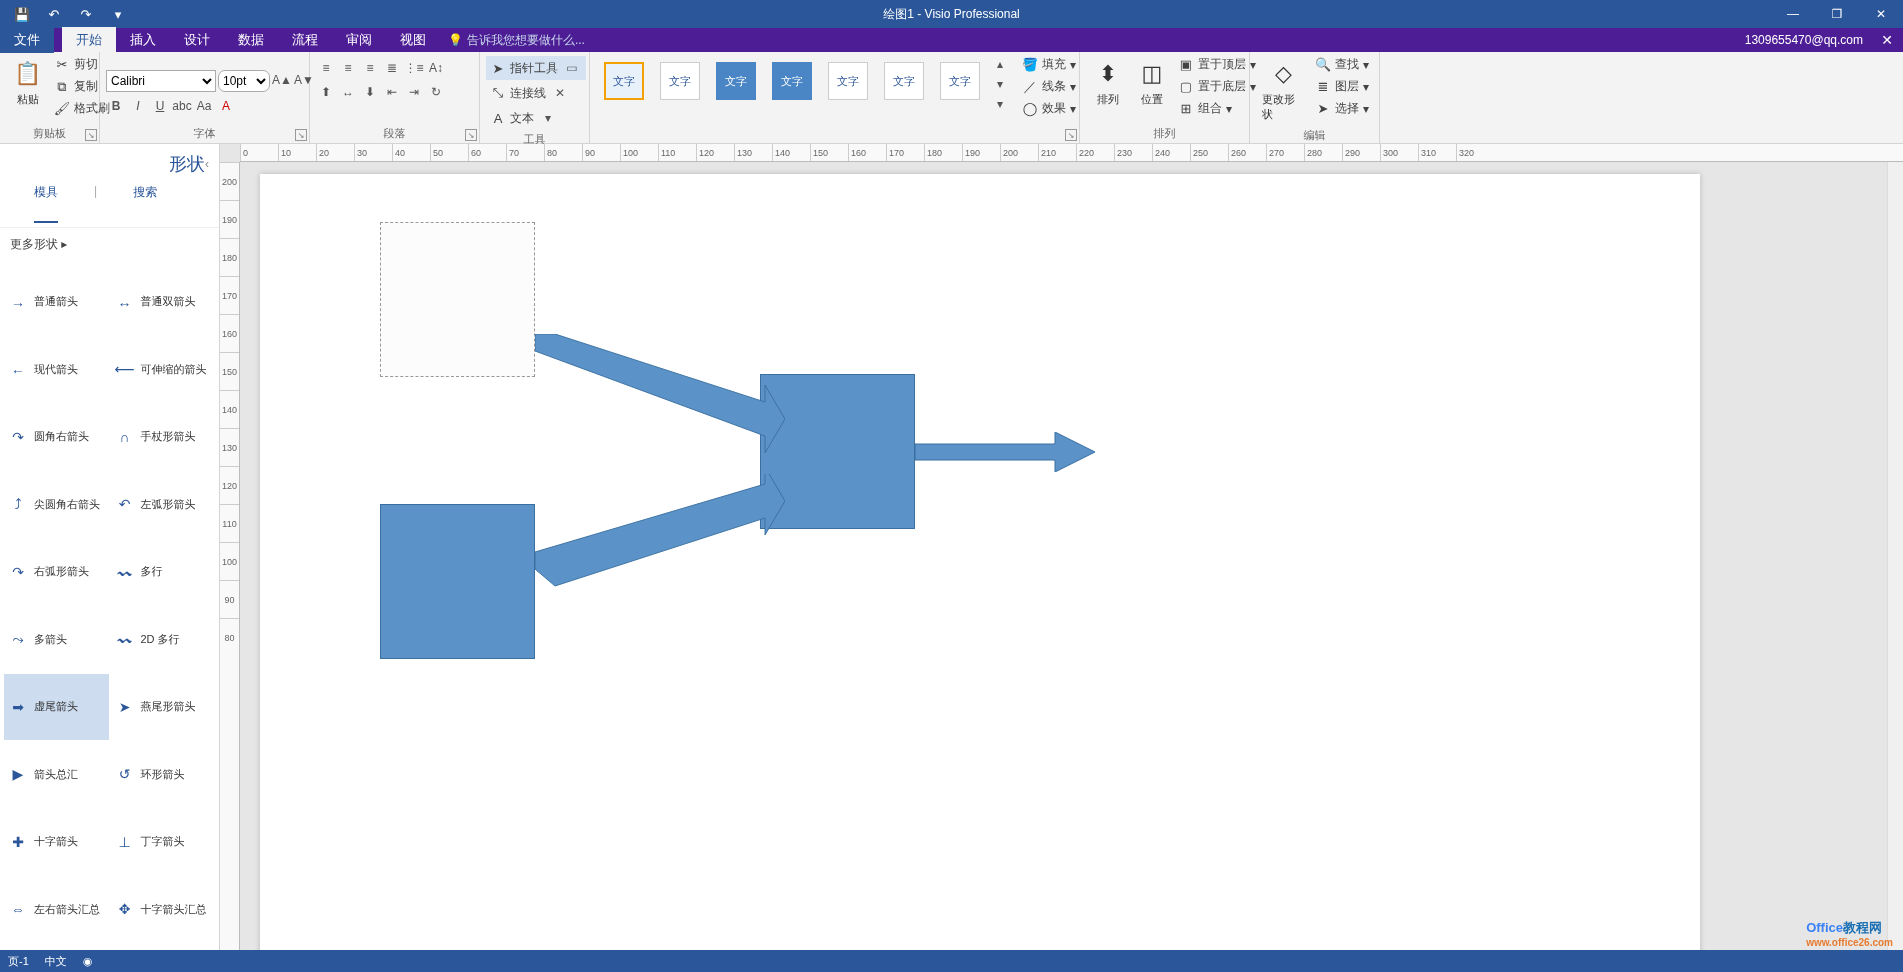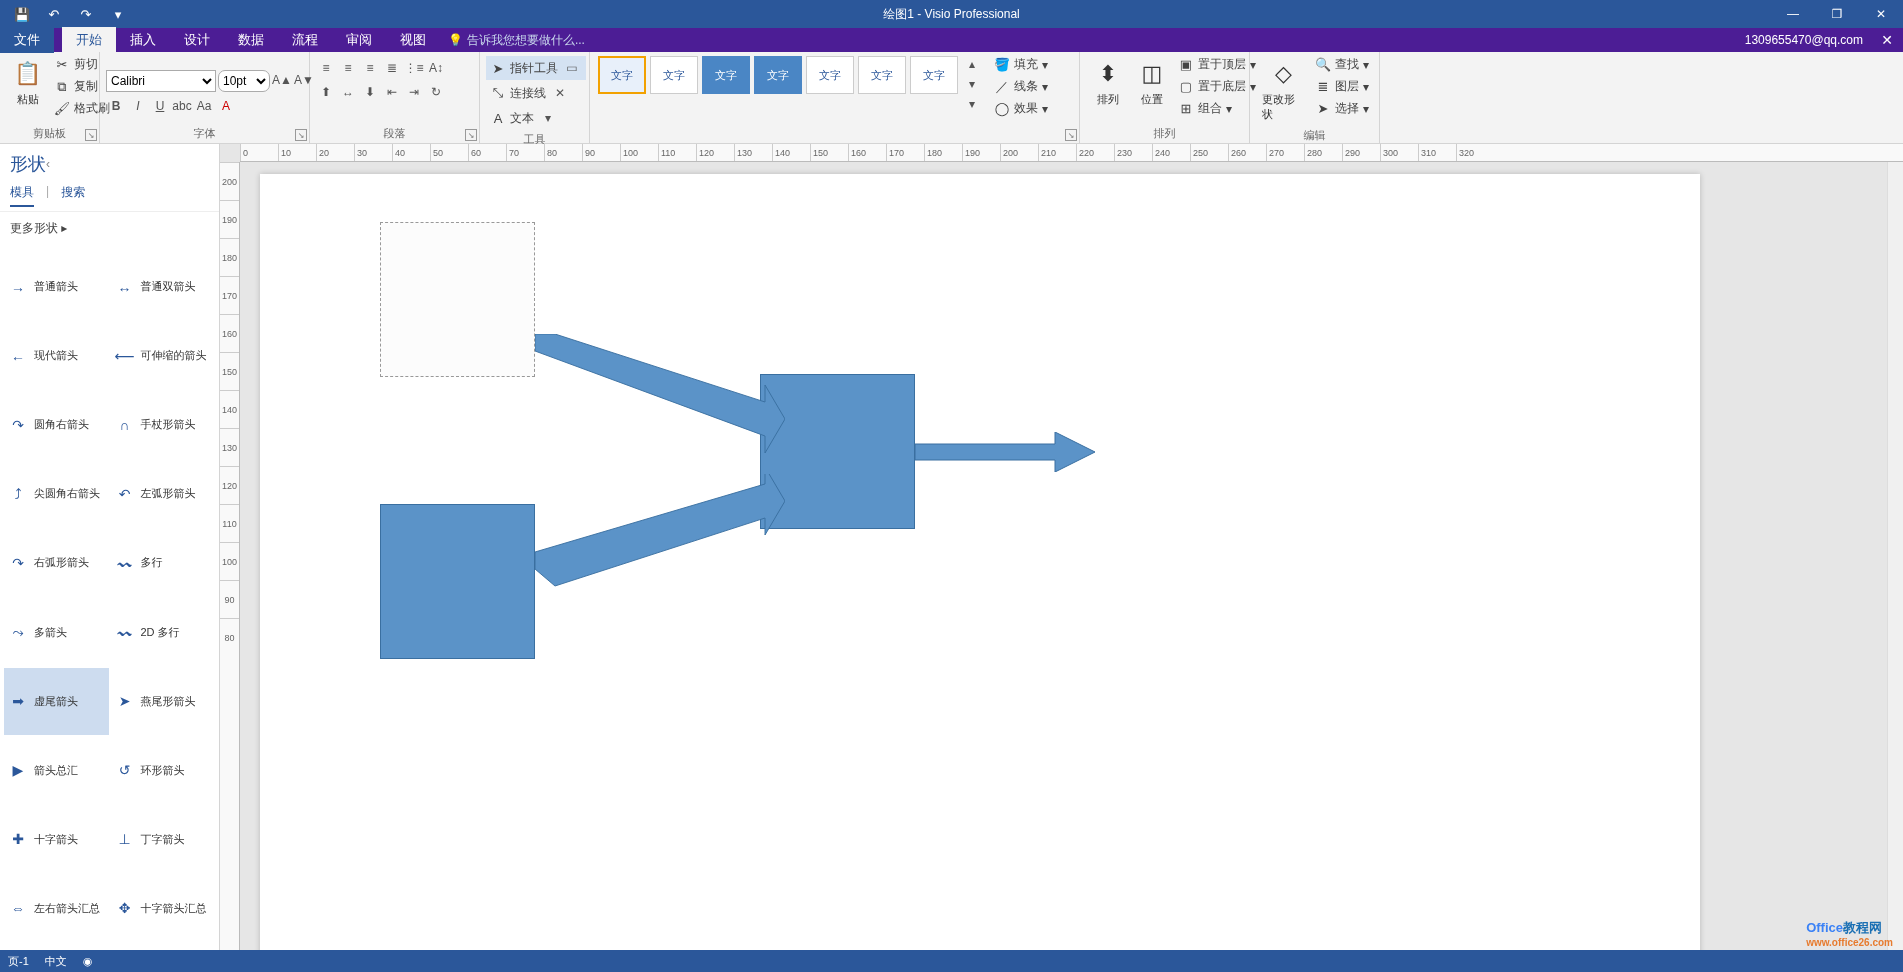--- a/index.html
+++ b/index.html
@@ -26,31 +26,31 @@
 .ribbon { height:92px; background:#f3f3f3; border-bottom:1px solid #d4d4d4; display:flex; }
 .group { border-right:1px solid #d4d4d4; padding:2px 6px 0 6px; display:flex; flex-direction:column; position:relative; }
 .group-label { text-align:center; font-size:11px; color:#666; padding:2px 0; }
 .group-body { flex:1; display:flex; align-items:flex-start; }
 .rbtn { display:flex; align-items:center; gap:4px; padding:2px 4px; font-size:12px; color:#444; white-space:nowrap; }
 .rbtn .ico { width:16px; height:16px; display:inline-flex; align-items:center; justify-content:center; font-size:13px; }
 .bigbtn { display:flex; flex-direction:column; align-items:center; justify-content:center; padding:4px 6px; font-size:11px; gap:2px; }
 .bigbtn .ico { width:32px; height:32px; font-size:22px; display:flex; align-items:center; justify-content:center; }
 select.font { height:22px; font-size:12px; border:1px solid #ababab; background:#fff; }
 .mini { width:20px; height:20px; display:inline-flex; align-items:center; justify-content:center; font-size:12px; color:#555; }
-.style-box { width:48px; height:38px; border:1px solid #ccc; margin:2px; display:flex; align-items:center; justify-content:center; font-size:11px; color:#2b579a; background:#fff; }
+.style-box { width:40px; height:38px; border:1px solid #ccc; margin:8px; display:flex; align-items:center; justify-content:center; font-size:11px; color:#2b579a; background:#fff; }
 .style-box.selected { border:2px solid #f2a100; background:#e8f0fa; }
 .style-box.filled { background:#4a86c5; color:#fff; border:none; }
 .style-gallery { display:flex; flex-wrap:nowrap; }
 
 
 .main { display:flex; height:calc(972px - 28px - 24px - 92px - 22px); }
 .shapes-panel { width:220px; border-right:1px solid #d4d4d4; background:#fff; display:flex; flex-direction:column; }
-.shapes-header { padding:8px 10px 4px 10px; font-size:18px; color:#2b579a; display:flex; justify-content:flex-start; align-items:center; }
+.shapes-header { padding:8px 10px 4px 10px; font-size:18px; color:#2b579a; display:flex; justify-content:flex-end; align-items:center; }
 .shapes-tabs { display:flex; gap:12px; padding:4px 10px; font-size:12px; color:#2b579a; border-bottom:1px solid #eee; }
-.shapes-tabs span { padding-bottom:4px; }
+.shapes-tabs span { padding-bottom:20px;margin-left:24px; }
 .shapes-tabs .active { border-bottom:2px solid #2b579a; }
 .more-shapes { padding:8px 10px; font-size:12px; color:#444; }
 .stencil-list { }
 .stencil-item { padding:5px 10px; font-size:12px; }
 .stencil-item.active { background:#cddcef; }
 .shape-grid { padding:8px 4px; display:grid; grid-template-columns:1fr 1fr; gap:2px; overflow-y:auto; flex:1; }
 .shape-item { display:flex; align-items:center; gap:6px; padding:6px 4px; font-size:11px; }
 .shape-item.selected { background:#cddcef; }
 .shape-icon { width:20px; height:14px; color:#2b579a; font-size:14px; display:flex; align-items:center; justify-content:center; }
 

